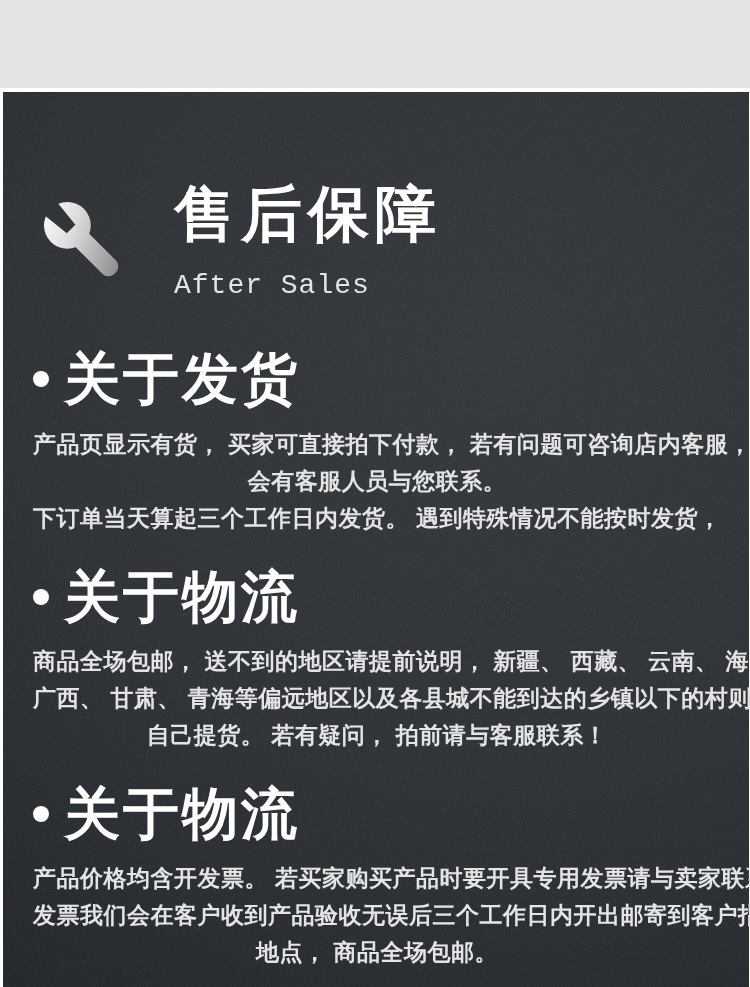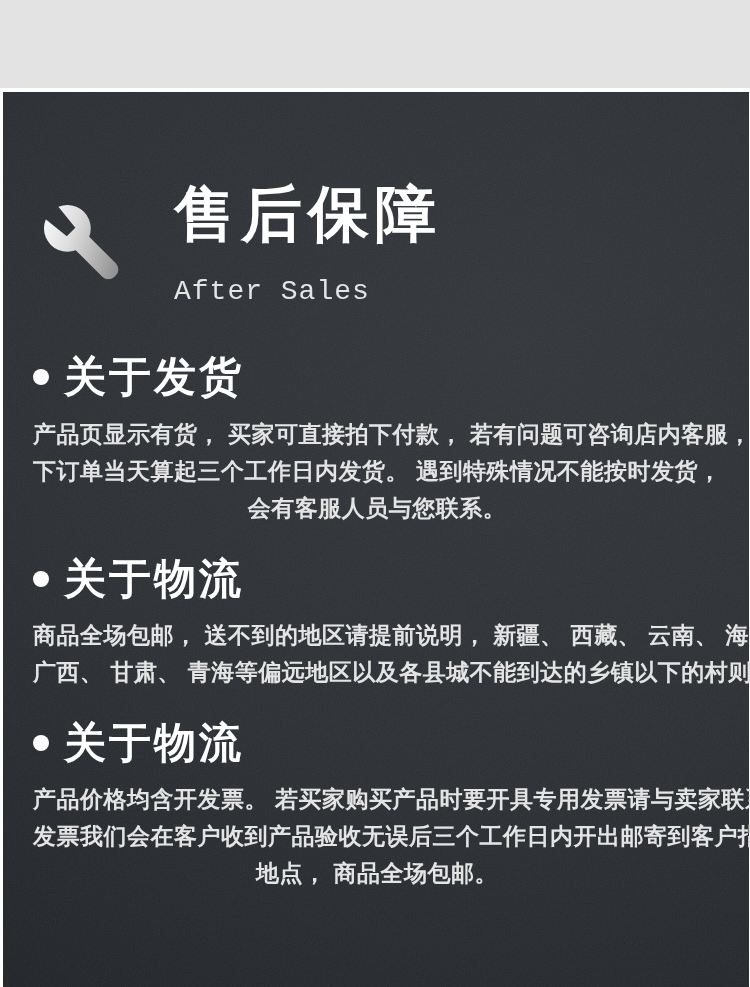--- a/index.html
+++ b/index.html
@@ -23,31 +23,31 @@
   .content{position:relative;padding:0 28px 0 30px;}
   .hero{display:flex;align-items:center;margin-top:96px;font-family:Liberation Mono, monospace;}
   .wrench{width:104px;height:104px;flex:0 0 auto;margin-left:2px;}
   .hero-text{margin-left:35px;}
   .title{
     font-size:61px;font-weight:800;color:#ffffff;
     letter-spacing:6px;line-height:1.02;white-space:nowrap;
   }
   .subtitle{
     font-size:28px;font-weight:400;color:#e4e4e4;
-    margin-top:26px;letter-spacing:1px;
+    margin-top:20px;letter-spacing:1px;
   }
   .section{margin-top:28px;}
   .section.first{margin-top:46px;}
   .sec-head{display:flex;align-items:center;}
   .dot{
     width:16px;height:16px;border-radius:50%;
     background:#ffffff;margin-right:15px;flex:0 0 auto;
   }
   .sec-title{
-    font-size:42px;font-weight:800;color:#ffffff;
+    font-size:56px;font-weight:800;color:#ffffff;
     letter-spacing:3px;line-height:1.15;white-space:nowrap;
   }
   .para{
     margin-top:14px;
     font-size:23px;font-weight:600;color:#e4e4e4;
     line-height:37px;letter-spacing:0.5px;
   }
   .para .line{white-space:nowrap;text-align:center;}
 </style>
 </head>
@@ -96,33 +96,34 @@
         </div>
       </div>
 
       <div class="section first">
         <div class="sec-head">
           <span class="dot"></span>
           <span class="sec-title">关于发货</span>
         </div>
         <div class="para">
           <div class="line">产品页显示有货， 买家可直接拍下付款， 若有问题可咨询店内客服，</div>
+          <div class="line">会有客服人员与您联系。</div>
           <div class="line">下订单当天算起三个工作日内发货。 遇到特殊情况不能按时发货，</div>
-          <div class="line">会有客服人员与您联系。</div>
         </div>
       </div>
 
       <div class="section">
         <div class="sec-head">
           <span class="dot"></span>
           <span class="sec-title">关于物流</span>
         </div>
         <div class="para">
           <div class="line">商品全场包邮， 送不到的地区请提前说明， 新疆、 西藏、 云南、 海南</div>
           <div class="line">广西、 甘肃、 青海等偏远地区以及各县城不能到达的乡镇以下的村则需</div>
+          <div class="line">自己提货。 若有疑问， 拍前请与客服联系！</div>
         </div>
       </div>
 
       <div class="section">
         <div class="sec-head">
           <span class="dot"></span>
           <span class="sec-title">关于物流</span>
         </div>
         <div class="para">
           <div class="line">产品价格均含开发票。 若买家购买产品时要开具专用发票请与卖家联系。</div>

